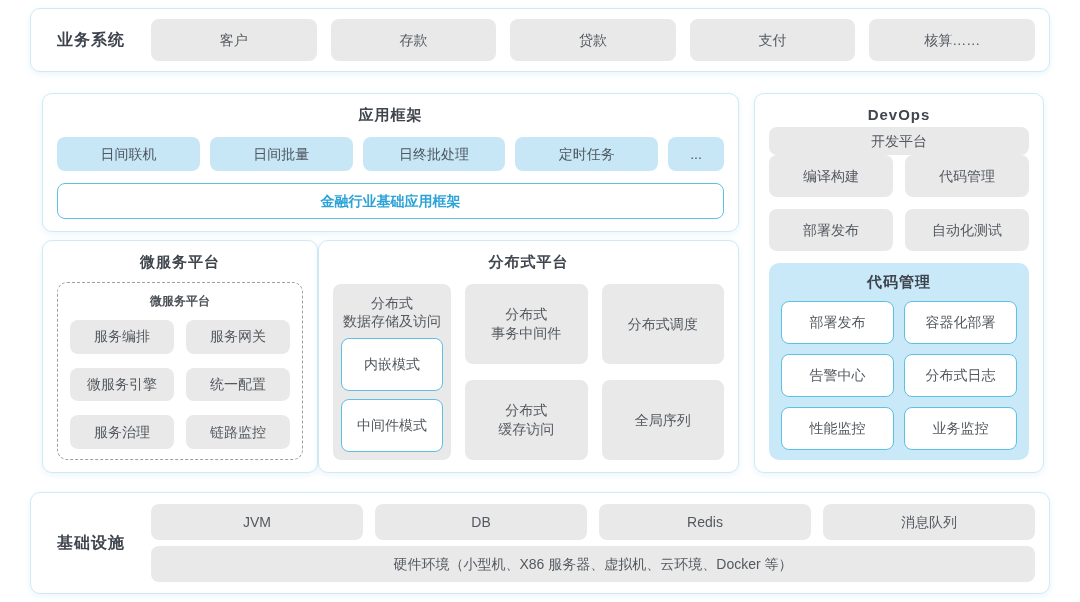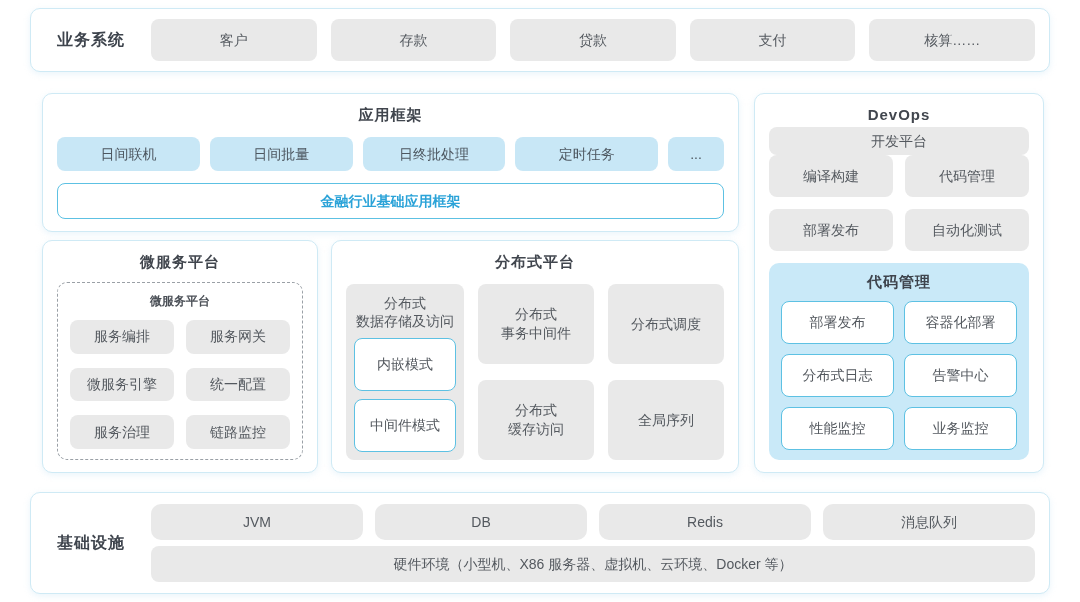--- a/index.html
+++ b/index.html
@@ -72,21 +72,21 @@
     letter-spacing: 1px;
   }
 
   
   .app-framework { height: 139px; display: flex; flex-direction: column; justify-content: space-between; }
   .af-row { display: flex; gap: 10px; margin-top: 10px; }
   .af-row .box { flex: 1; height: 34px; }
   .af-row .box.small { flex: 0 0 56px; }
   .af-base { height: 36px; margin-top: 10px; font-weight: 600; font-size: 14px; color: #2ba3d8 !important; }
 
-  .bottom-left-row { display: flex; gap: 13px; flex: 1; }
+  .bottom-left-row { display: flex; flex: 1; }
 
   
   .micro { flex: 0 0 276px; display: flex; flex-direction: column; }
   .dashed {
     margin-top: 10px;
     flex: 1;
     border: 1px dashed #9aa0a6;
     border-radius: 10px;
     padding: 10px 12px;
     display: flex;
@@ -144,21 +144,21 @@
     grid-template-columns: 1fr 1fr;
     grid-template-rows: 1fr 1fr 1fr;
     gap: 10px;
   }
 
   
   .infra { align-items: stretch; padding: 11px 14px; }
   .infra .strip-label { align-self: center; }
   .infra-grid { flex: 1; display: flex; flex-direction: column; gap: 6px; }
   .infra-row { display: flex; gap: 12px; }
-  .infra-row .box { flex: 1; height: 36px; border-radius: 10px; }
+  .infra-row .box { flex: 1; height: 36px; }
   .hardware-box { height: 36px; }
 </style>
 </head>
 <body>
 
 <div class="page">
 
   <div class="strip">
     <div class="strip-label">业务系统</div>
     <div class="strip-items">
@@ -232,22 +232,22 @@
         <div class="box">编译构建</div>
         <div class="box">代码管理</div>
         <div class="box">部署发布</div>
         <div class="box">自动化测试</div>
       </div>
       <div class="monitor">
         <div class="monitor-title">代码管理</div>
         <div class="monitor-grid">
           <div class="box outline">部署发布</div>
           <div class="box outline">容器化部署</div>
+          <div class="box outline">告警中心</div>
           <div class="box outline">分布式日志</div>
-          <div class="box outline">告警中心</div>
           <div class="box outline">性能监控</div>
           <div class="box outline">业务监控</div>
         </div>
       </div>
     </div>
   </div>
 
   <div class="gap-v2"></div>
 
   <div class="strip infra">

